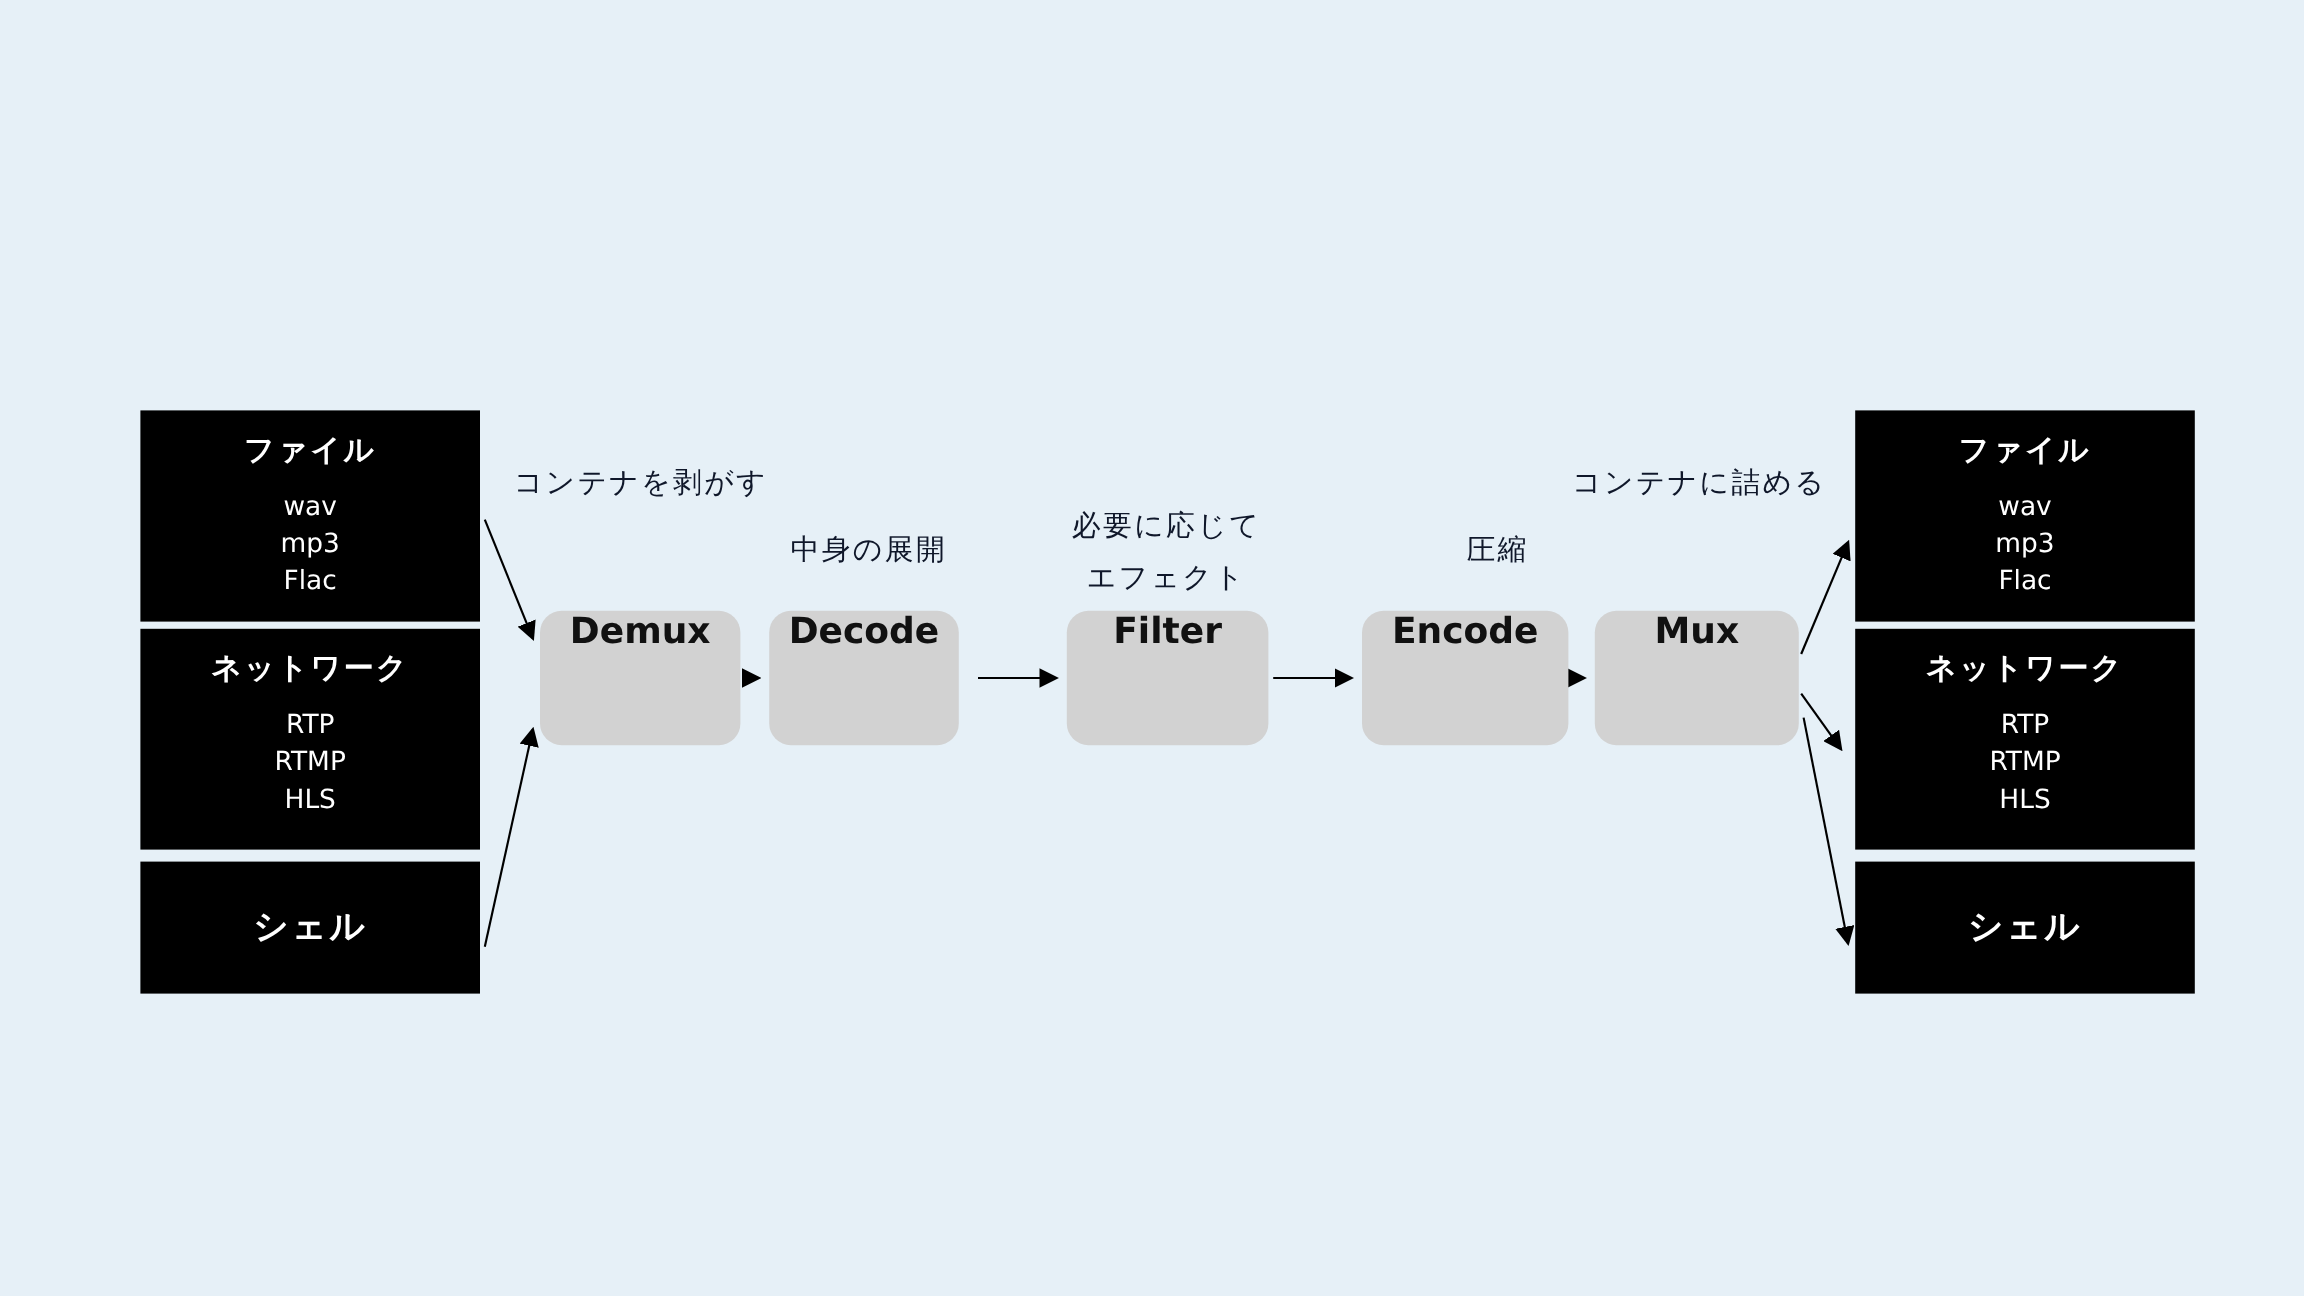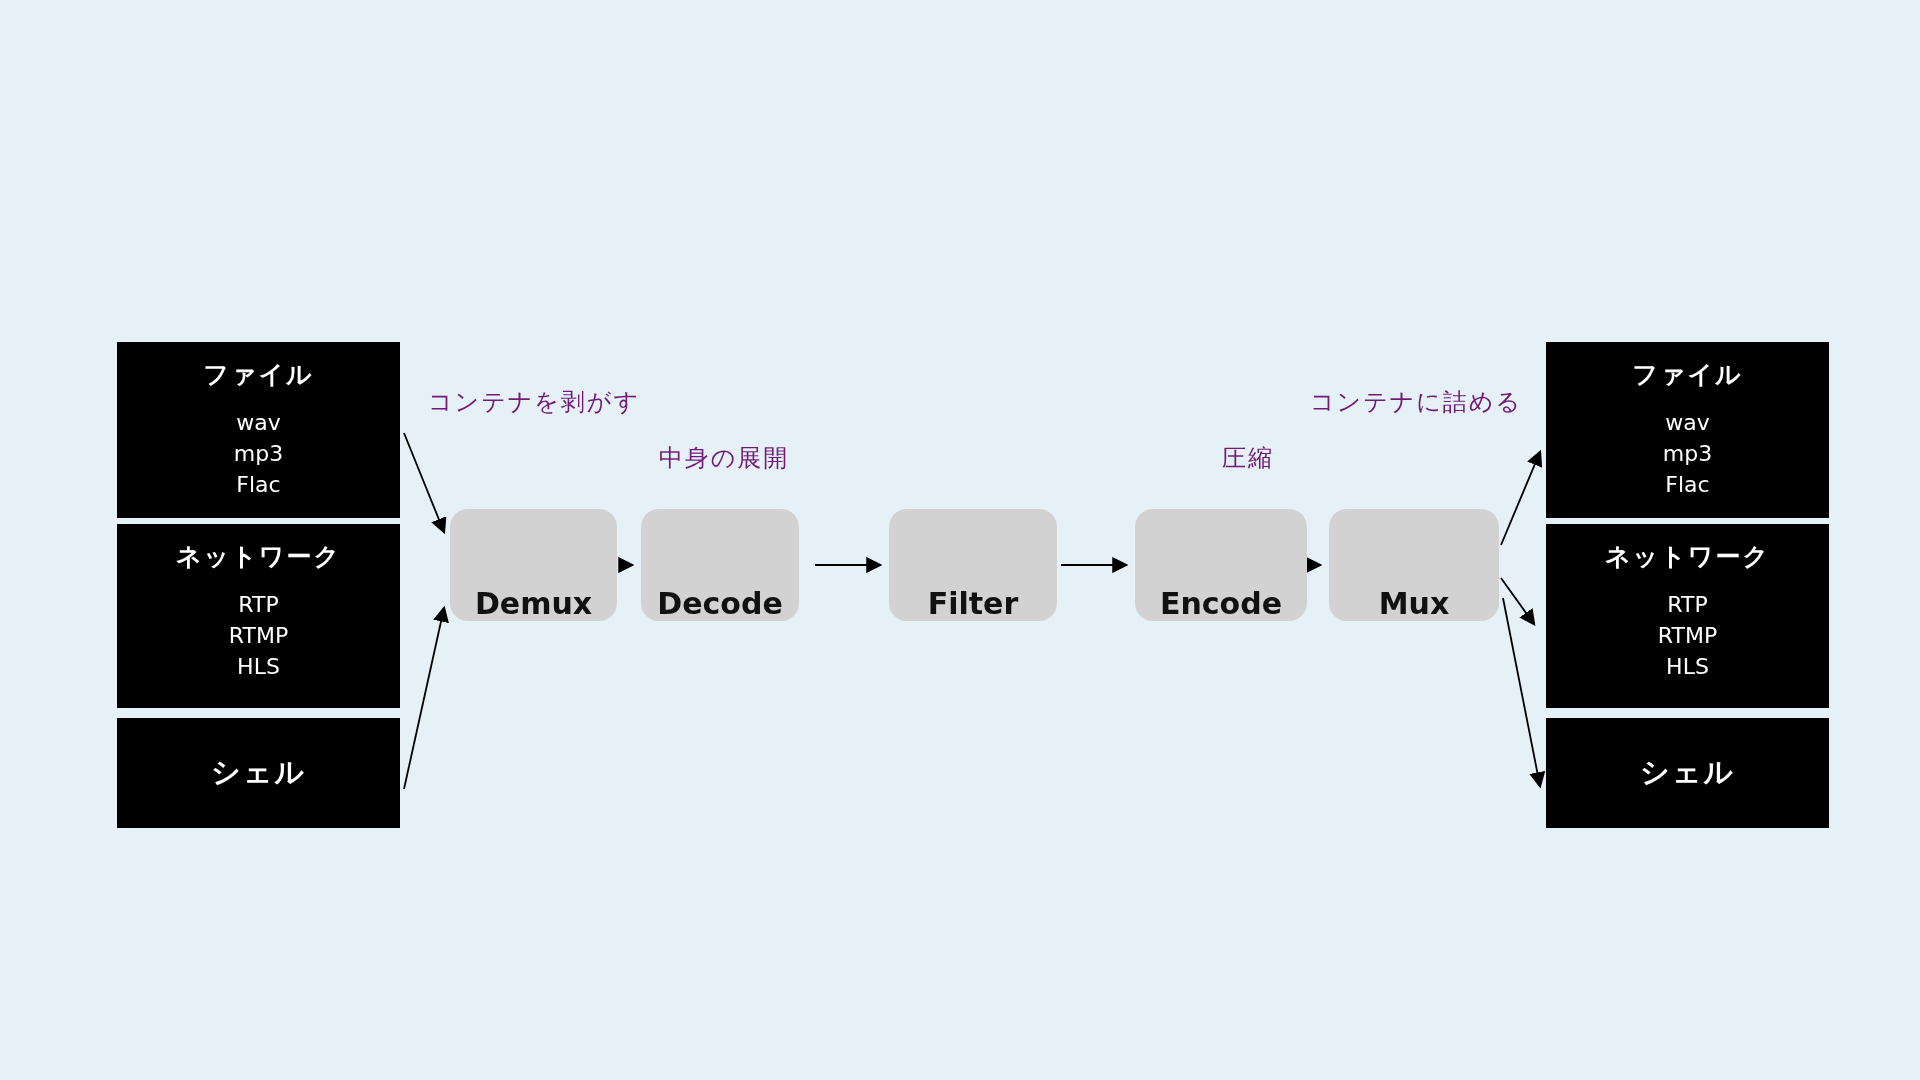--- a/index.html
+++ b/index.html
@@ -59,37 +59,37 @@
   .pos-out-shell { left: 1546px; top: 718px; height: 110px; }
 
   
   .stage {
     position: absolute;
     top: 509px;
     height: 112px;
     background: #d2d2d2;
     border-radius: 18px;
     display: flex;
-    align-items: flex-end;
+    align-items: flex-start;
     justify-content: center;
     font-size: 30px;
     font-weight: bold;
     color: #111111;
   }
   .pos-demux  { left: 450px;  width: 167px; }
   .pos-decode { left: 641px;  width: 158px; }
   .pos-filter { left: 889px;  width: 168px; }
   .pos-encode { left: 1135px; width: 172px; }
   .pos-mux    { left: 1329px; width: 170px; }
 
   
   .note {
     position: absolute;
     transform: translate(-50%, -50%);
-    color: #701a75;
+    color: #0f172a;
     font-size: 24px;
     letter-spacing: 2px;
     white-space: nowrap;
     text-align: center;
   }
   .note-demux  { left: 534px;  top: 402px; }
   .note-decode { left: 724px;  top: 458px; }
   .note-filter { left: 972px;  top: 460px; line-height: 43px; }
   .note-encode { left: 1248px; top: 458px; }
   .note-mux    { left: 1416px; top: 402px; }
@@ -173,16 +173,20 @@
   </div>
   <div class="stage pos-encode">
     <span>Encode</span>
   </div>
   <div class="stage pos-mux">
     <span>Mux</span>
   </div>
 
   <div class="note note-demux">コンテナを剥がす</div>
   <div class="note note-decode">中身の展開</div>
+  <div class="note note-filter">
+    <div>必要に応じて</div>
+    <div>エフェクト</div>
+  </div>
   <div class="note note-encode">圧縮</div>
   <div class="note note-mux">コンテナに詰める</div>
 
 </div>
 
 </body></html>

